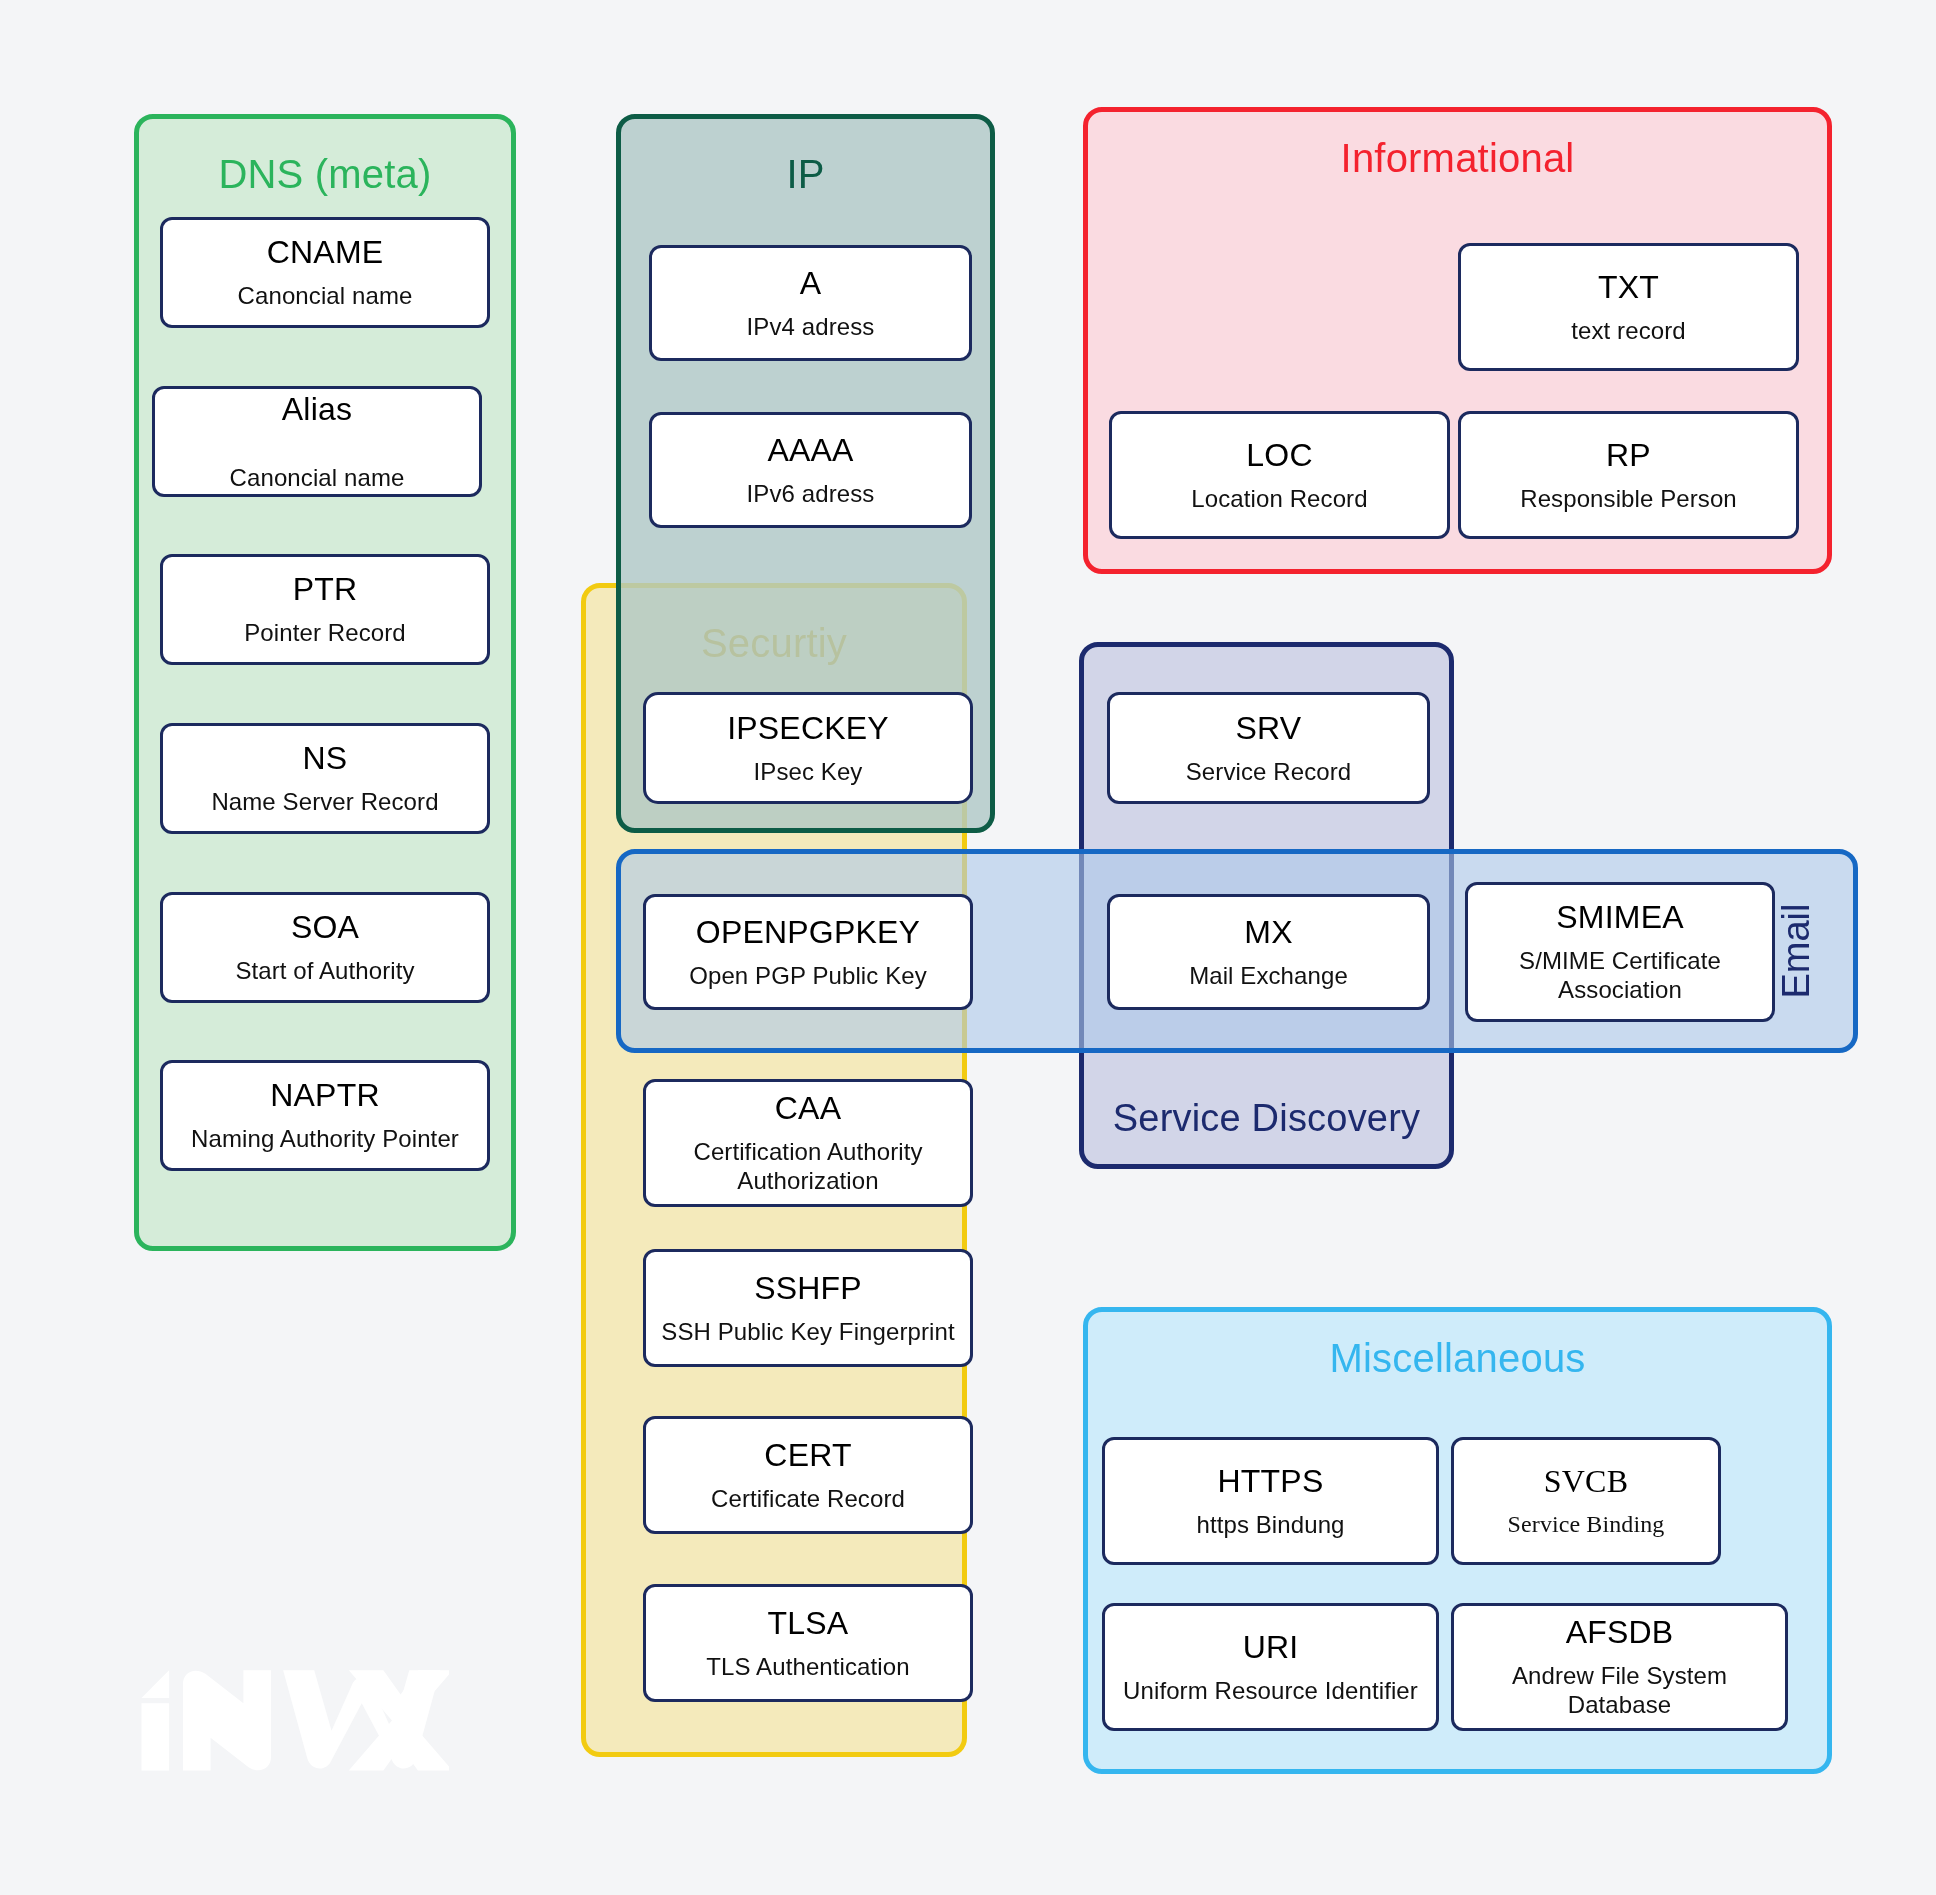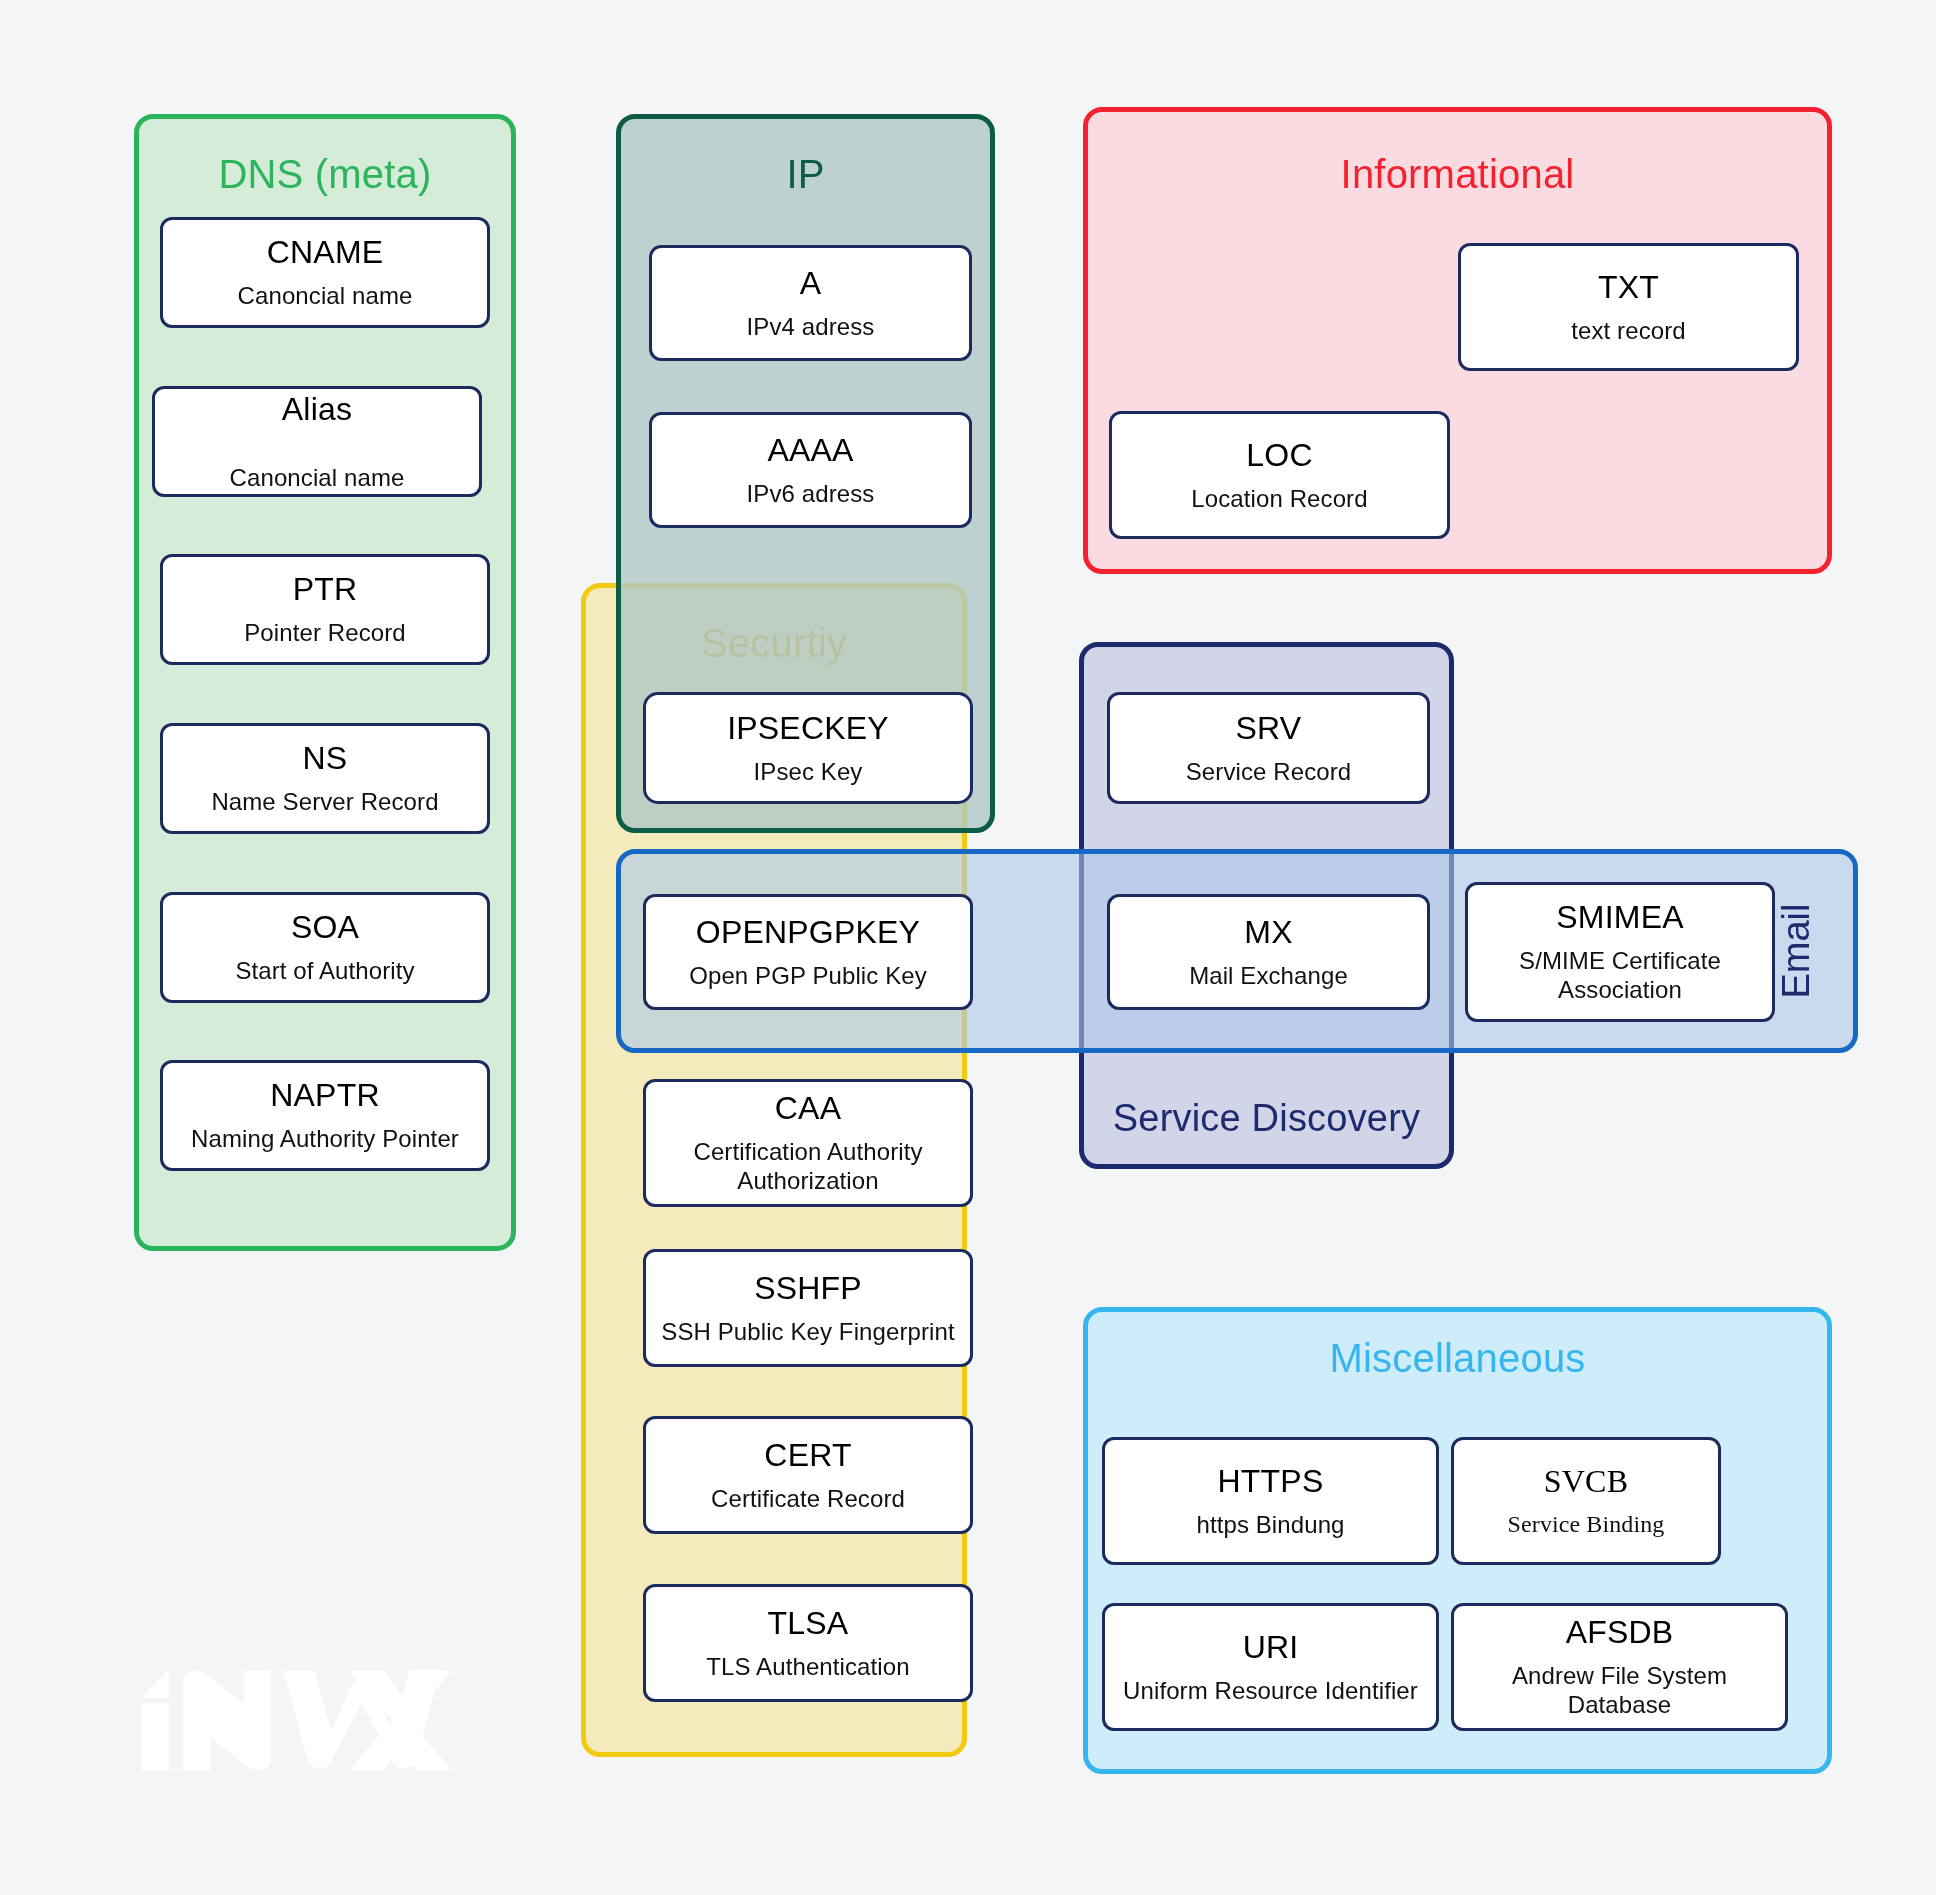--- a/index.html
+++ b/index.html
@@ -90,21 +90,21 @@
     background: rgba(243, 228, 150, 0.62);
     z-index: 2;
   }
   #grp-security .group-title { top: 33px; color: #d4a907; }
 
   #grp-informational {
     left: 1083px; top: 107px; width: 749px; height: 467px;
     border-color: #f4222e; border-width: 5.2px;
     background: #fadbe1;
   }
-  #grp-informational .group-title { top: 24px; color: #f4222e; margin-top: 16px; }
+  #grp-informational .group-title { top: 24px; color: #f4222e; }
 
   #grp-service {
     left: 1079px; top: 642px; width: 375px; height: 527px;
     border-color: #1c2a6e; border-width: 5.2px;
     background: rgba(206, 209, 230, 0.92);
     z-index: 3;
   }
   #grp-service .group-title {
     bottom: 24px; top: auto; color: #1c2a6e;
     font-size: 38px;
@@ -237,20 +237,24 @@
     <div class="group-title">Informational</div>
   </div>
   <div class="card" style="left:1458px; top:243px; width:341px; height:128px;">
     <div class="card-code">TXT</div>
     <div class="card-desc">text record</div>
   </div>
   <div class="card" style="left:1109px; top:411px; width:341px; height:128px;">
     <div class="card-code">LOC</div>
     <div class="card-desc">Location Record</div>
   </div>
+  <div class="card" style="left:1458px; top:411px; width:341px; height:128px;">
+    <div class="card-code">RP</div>
+    <div class="card-desc">Responsible Person</div>
+  </div>
 
   <div class="group" id="grp-service">
     <div class="group-title">Service Discovery</div>
   </div>
   <div class="card" style="left:1107px; top:692px; width:323px; height:112px;">
     <div class="card-code">SRV</div>
     <div class="card-desc">Service Record</div>
   </div>
   <div class="card" style="left:1107px; top:894px; width:323px; height:116px;">
     <div class="card-code">MX</div>

